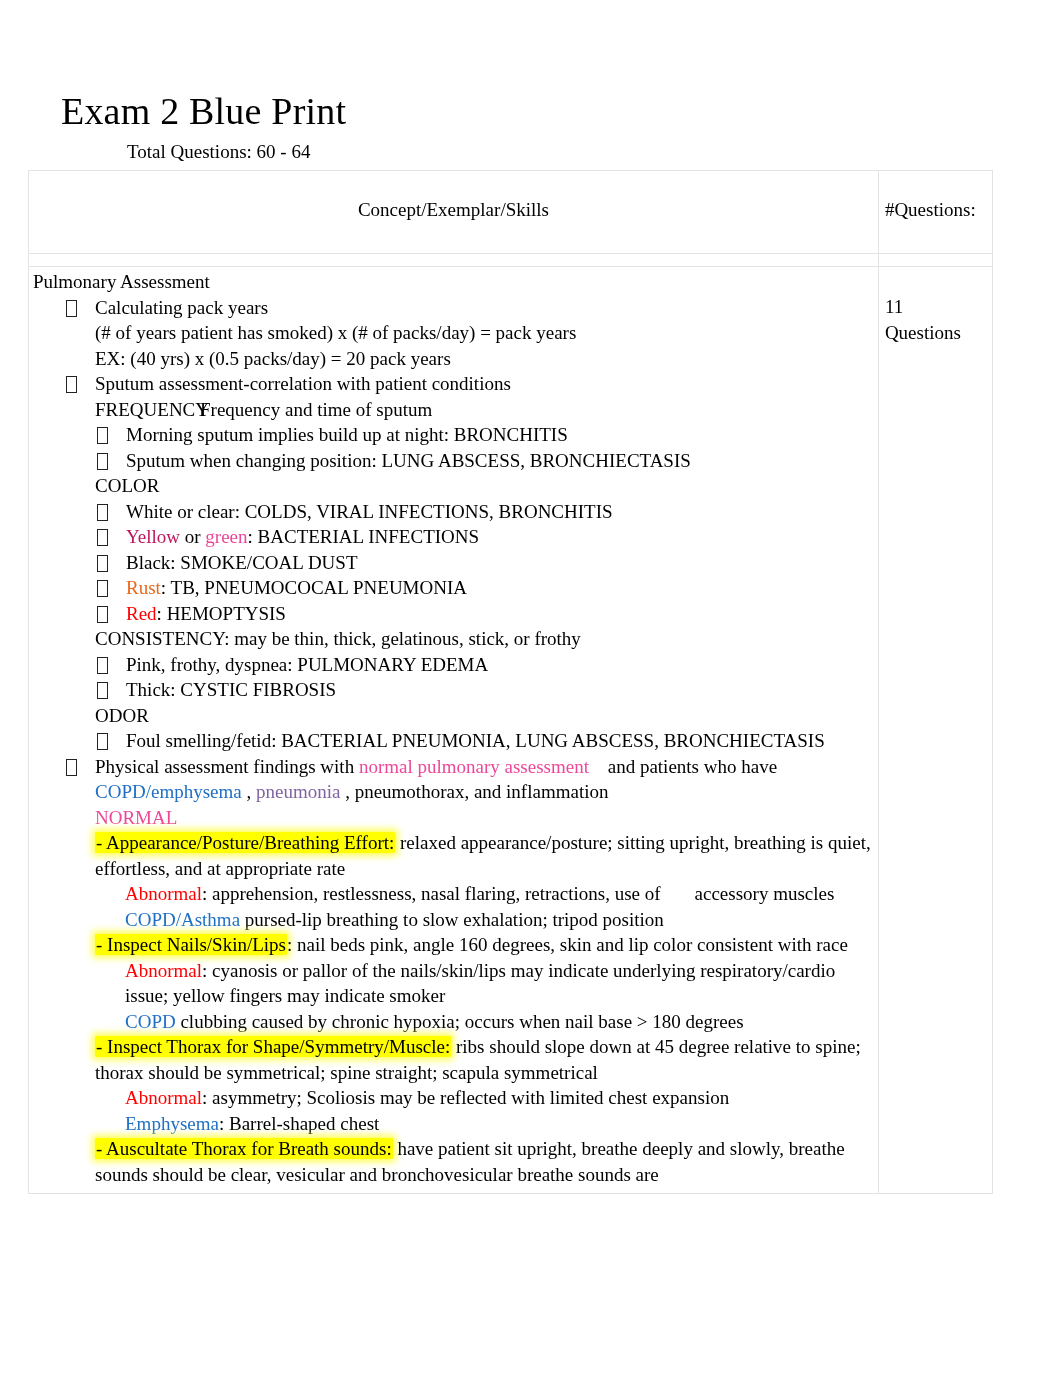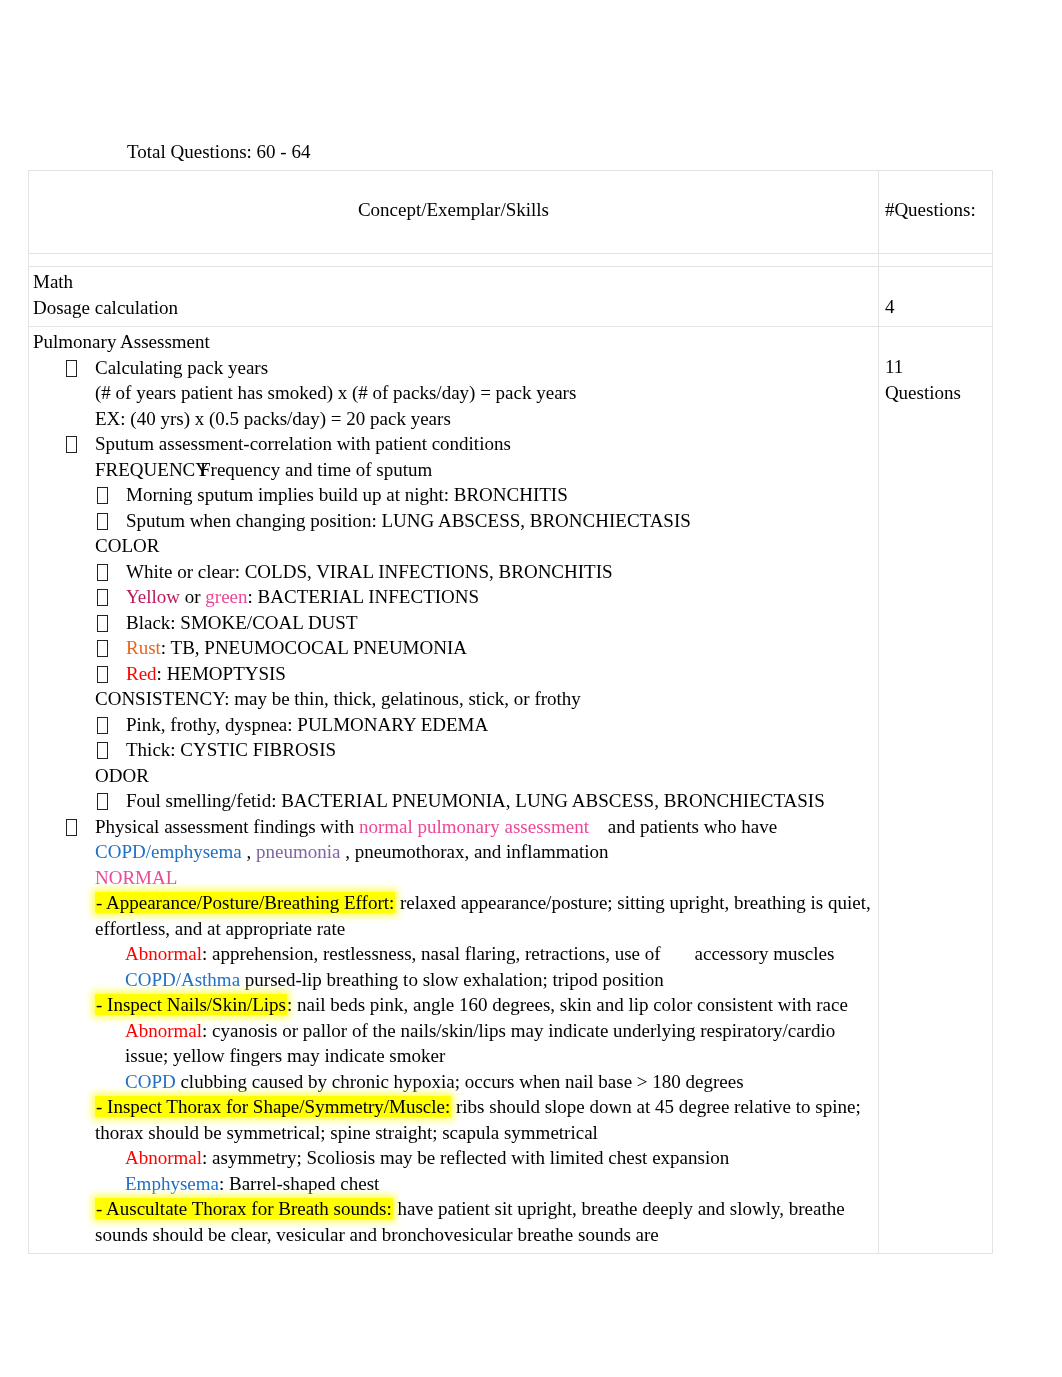--- a/index.html
+++ b/index.html
@@ -112,48 +112,40 @@
   
   .overlap { margin-left: -9px; }
   .gap { display: inline-block; width: 14px; }
   .gap-lg { display: inline-block; width: 34px; }
 </style>
 </head>
 <body>
 
 <div class="page">
 
+  <div class="title">Exam 2 Blue Print</div>
   <div class="subtitle">Total Questions:   60 - 64</div>
 
   <table class="bp-table">
     <colgroup>
       <col class="col-concept">
       <col class="col-qty">
     </colgroup>
     <tbody>
 
       <tr class="hdr-row">
         <td class="hdr-concept">Concept/Exemplar/Skills</td>
         <td class="hdr-qty">#Questions:</td>
       </tr>
 
       <tr class="spacer-row">
         <td></td>
         <td></td>
       </tr>
 
-      <tr>
-        <td class="cell-pad">
-          <div class="p">Math</div>
-          <div class="p"> Dosage calculation</div>
-        </td>
-        <td class="cell-qpad">
-          <div class="p" style="padding-top:25px">4</div>
-        </td>
-      </tr>
 
       <tr>
         <td class="cell-pad">
 
           <div class="p">Pulmonary Assessment</div>
 
           <div class="p b1">
             <span class="bullet"></span>
             <span>Calculating pack years</span>
           </div>

